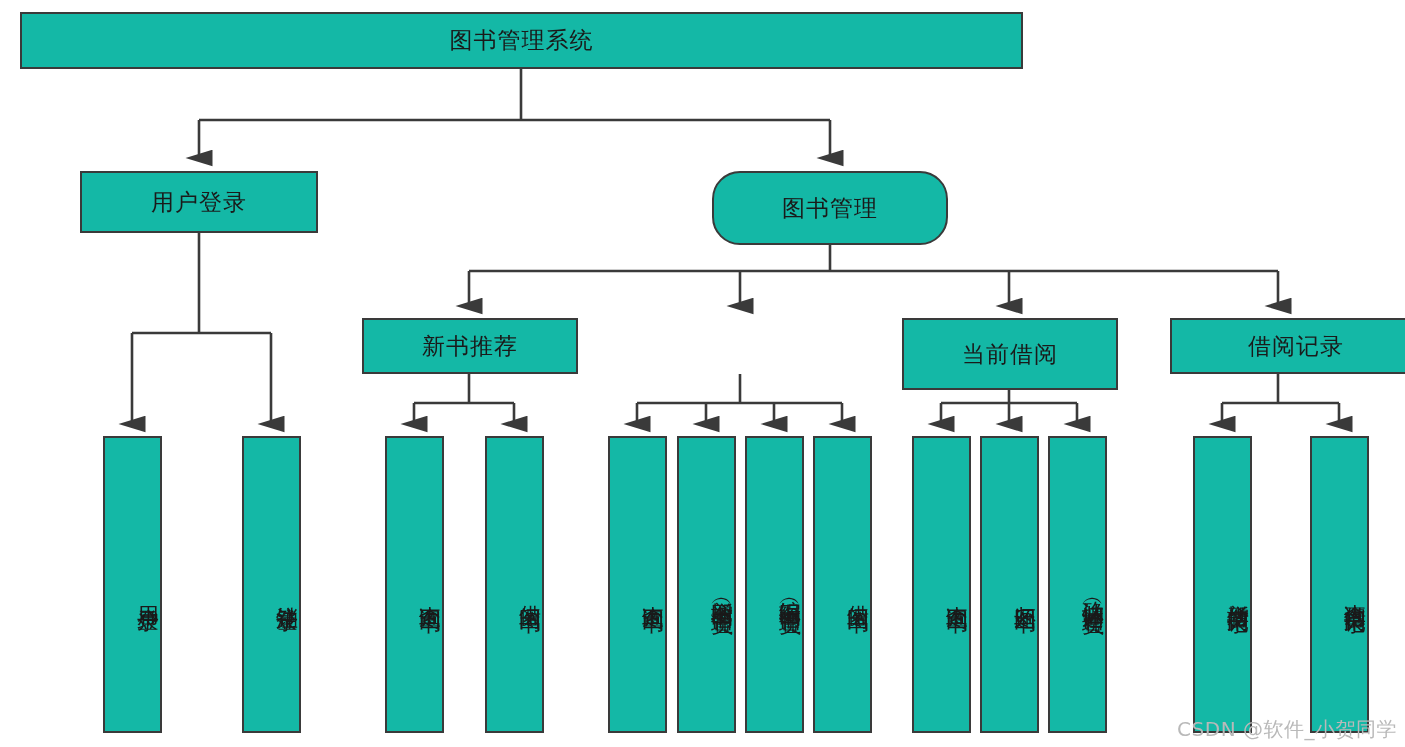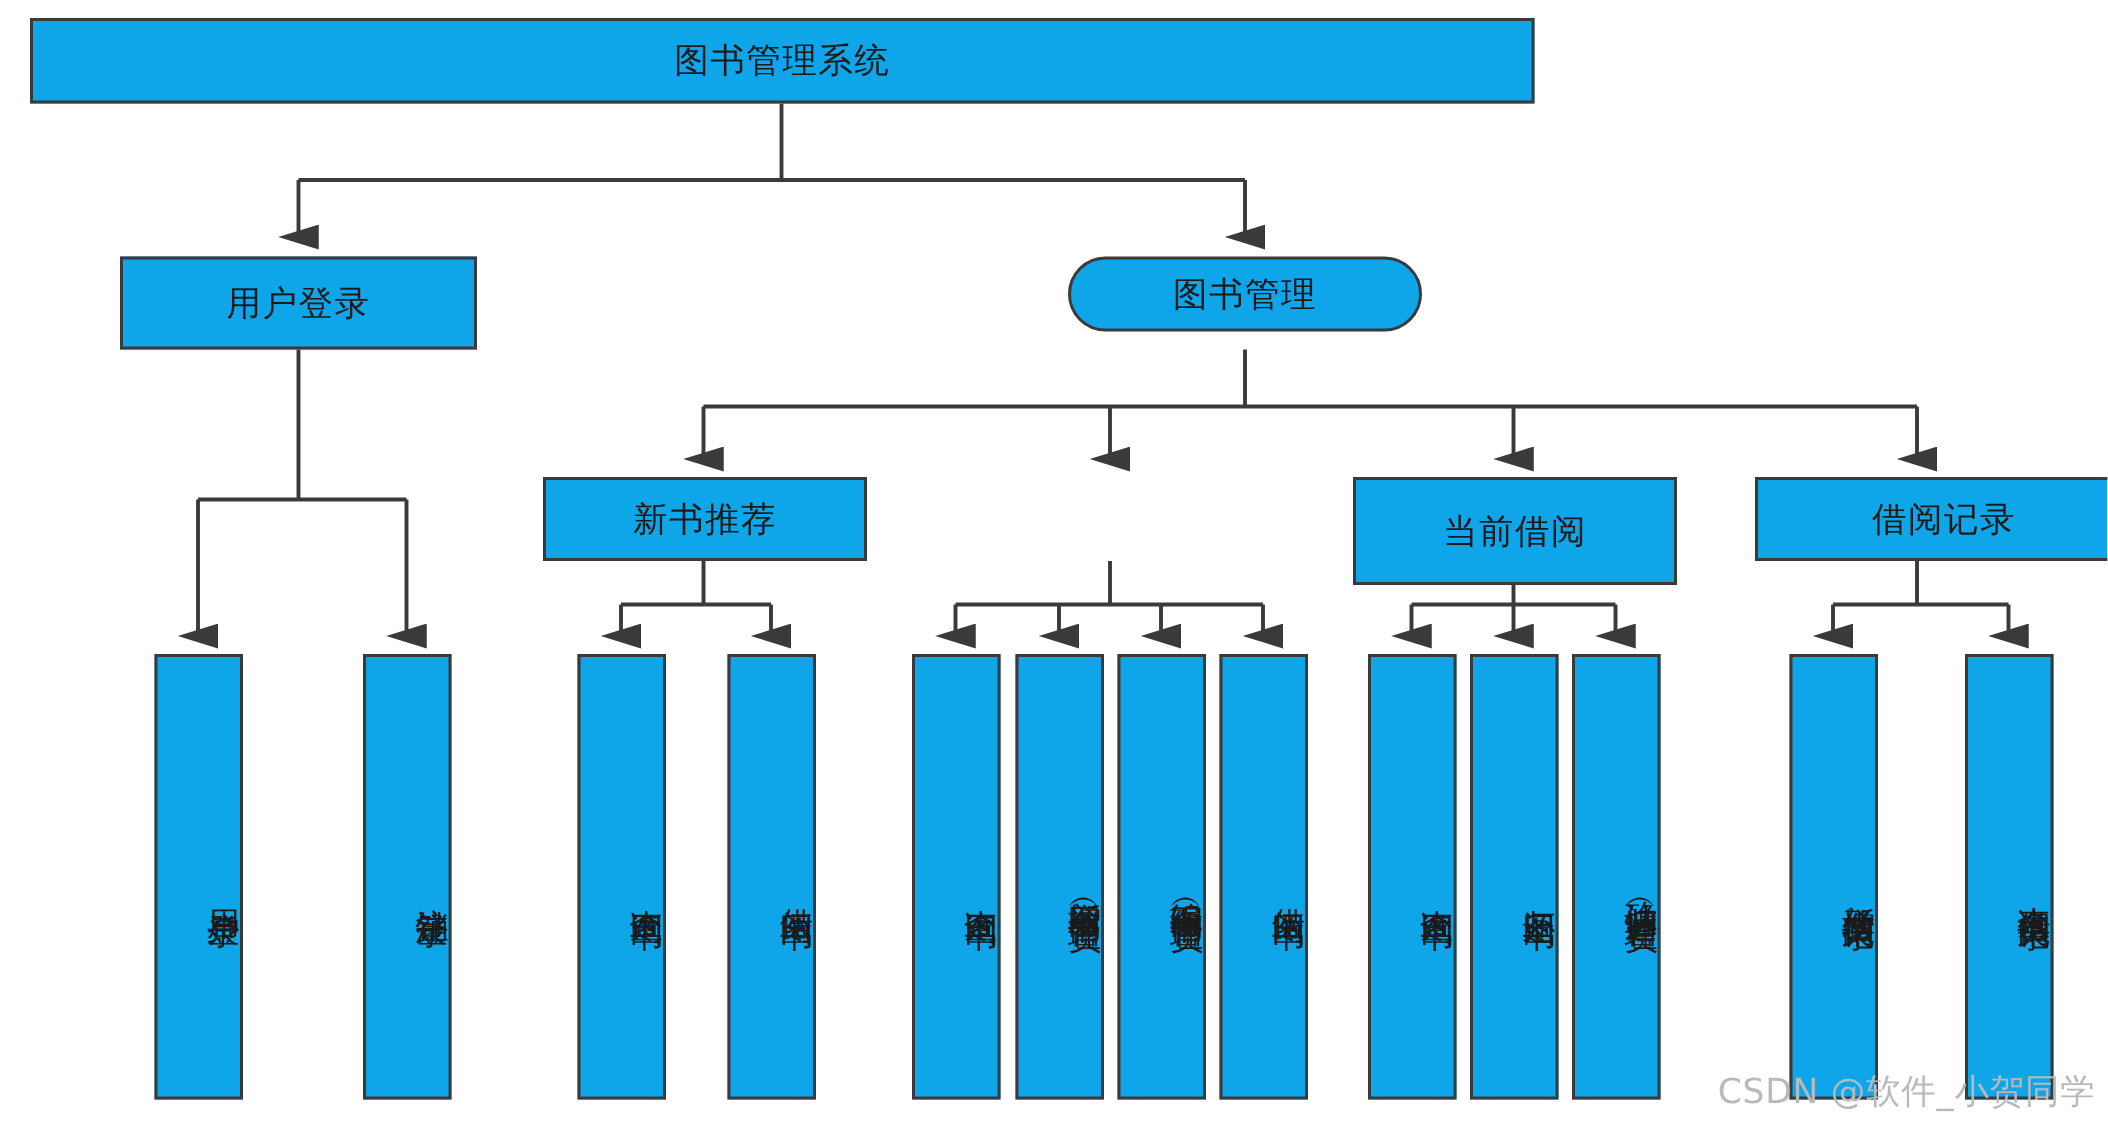--- a/index.html
+++ b/index.html
@@ -13,21 +13,21 @@
   #canvas {
     position: relative;
     width: 1405px;
     height: 747px;
     background: #ffffff;
     overflow: hidden;
   }
   .node {
     position: absolute;
     box-sizing: border-box;
-    background: #0ea5e9;
+    background: #14b8a6;
     border: 2px solid #3a3a3a;
     display: flex;
     align-items: center;
     justify-content: center;
     color: #1a1a1a;
   }
   .node.horiz {
     font-size: 23px;
     letter-spacing: 1px;
   }
@@ -51,21 +51,21 @@
     left: 0;
     top: 0;
     width: 1405px;
     height: 747px;
     pointer-events: none;
   }
   .watermark {
     position: absolute;
     right: 8px;
     bottom: 4px;
-    font-size: 23px;
+    font-size: 20px;
     color: #b9b9b9;
     white-space: nowrap;
     letter-spacing: 0.5px;
     margin-top: 32px;
   }
 </style>
 </head>
 <body>
 
 <div id="canvas">
@@ -120,21 +120,21 @@
     </g>
   </svg>
 
   <div class="node horiz" style="left:20px; top:12px; width:1003px; height:57px;">
     <span>图书管理系统</span>
   </div>
 
   <div class="node horiz" style="left:80px; top:171px; width:238px; height:62px;">
     <span>用户登录</span>
   </div>
-  <div class="node horiz" style="left:712px; top:171px; width:236px; height:50px;border-radius:28px;">
+  <div class="node horiz" style="left:712px; top:171px; width:236px; height:74px;border-radius:28px;">
     <span>图书管理</span>
   </div>
 
   <div class="node horiz" style="left:362px; top:318px; width:216px; height:56px;text-align:center;">
     <span>新书推荐</span>
   </div>
   <div class="node horiz" style="left:902px; top:318px; width:216px; height:72px;">
     <span>当前借阅</span>
   </div>
   <div class="node horiz" style="left:1170px; top:318px; width:252px; height:56px;">

